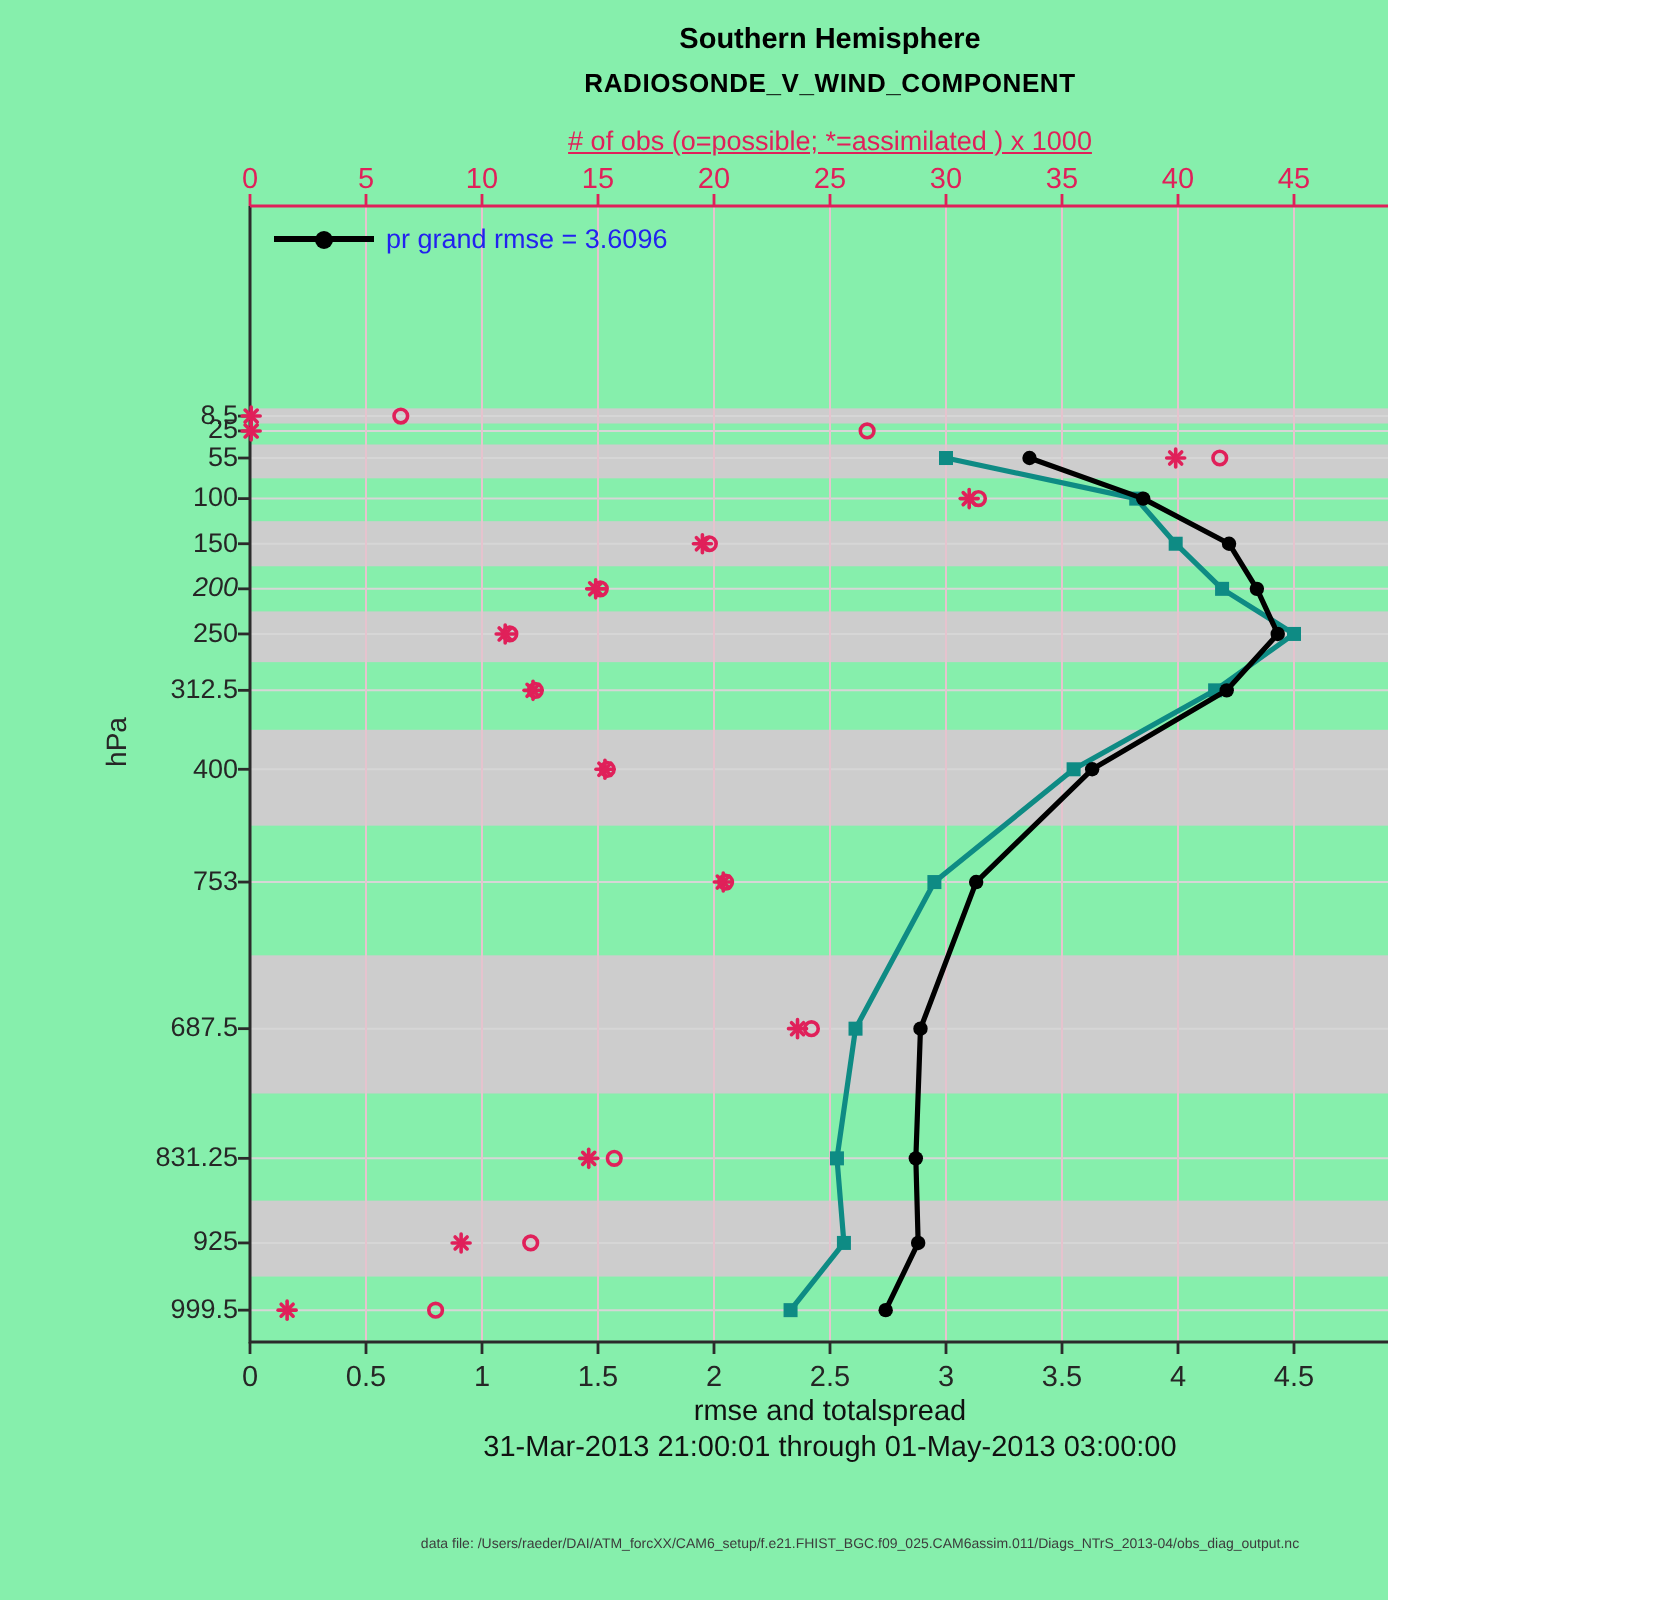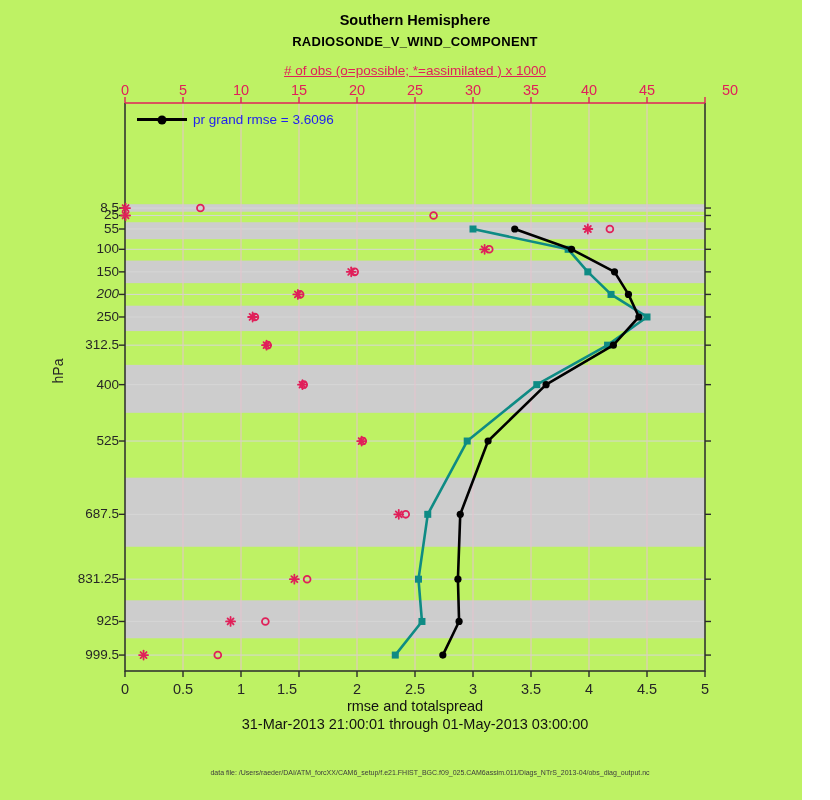--- a/index.html
+++ b/index.html
@@ -1,16 +1,16 @@
 <!DOCTYPE html>
 <html><head>
 <meta charset="utf-8">
 <style>
   html,body{margin:0;padding:0;background:#fff;}
-  #fig{position:relative;width:802px;height:800px;background:#bef264;overflow:hidden;
+  #fig{position:relative;width:694px;height:800px;background:#86efac;overflow:hidden;
        font-family:"Liberation Sans", sans-serif;}
   .abs{position:absolute;}
   .ctr{transform:translateX(-50%);white-space:nowrap;}
   #title1{top:12px;left:415px;font-size:14.5px;font-weight:bold;color:#000;}
   #title2{top:34px;left:415px;font-size:13px;font-weight:bold;color:#000;letter-spacing:.3px;}
   #obslab{top:63px;left:415px;font-size:13.5px;font-weight:500;}
   .xtick-top{top:82px;font-size:14.5px;font-weight:500;}
   .xtick-bottom{top:681px;font-size:14.5px;color:#262626;}
   .ytick{left:0;width:119px;text-align:right;font-size:13.5px;color:#262626;white-space:nowrap;}
   #ylab{left:36px;top:385px;transform:rotate(-90deg) translateX(50%);transform-origin:center;
@@ -262,35 +262,35 @@
     <div class="abs ctr xtick-top" style="left: 357px; color: rgb(224, 32, 90);">20</div>
     <div class="abs ctr xtick-top" style="left: 415px; color: rgb(224, 32, 90);">25</div>
     <div class="abs ctr xtick-top" style="left: 473px; color: rgb(224, 32, 90);">30</div>
     <div class="abs ctr xtick-top" style="left: 531px; color: rgb(224, 32, 90);">35</div>
     <div class="abs ctr xtick-top" style="left: 589px; color: rgb(224, 32, 90);">40</div>
     <div class="abs ctr xtick-top" style="left: 647px; color: rgb(224, 32, 90);">45</div>
     <div class="abs ctr xtick-top" style="left: 730px; color: rgb(224, 32, 90);">50</div>
     <div class="abs ctr xtick-bottom" style="left: 125px;">0</div>
     <div class="abs ctr xtick-bottom" style="left: 183px;">0.5</div>
     <div class="abs ctr xtick-bottom" style="left: 241px;">1</div>
-    <div class="abs ctr xtick-bottom" style="left: 287px;">1.5</div>
+    <div class="abs ctr xtick-bottom" style="left: 299px;">1.5</div>
     <div class="abs ctr xtick-bottom" style="left: 357px;">2</div>
     <div class="abs ctr xtick-bottom" style="left: 415px;">2.5</div>
     <div class="abs ctr xtick-bottom" style="left: 473px;">3</div>
     <div class="abs ctr xtick-bottom" style="left: 531px;">3.5</div>
     <div class="abs ctr xtick-bottom" style="left: 589px;">4</div>
     <div class="abs ctr xtick-bottom" style="left: 647px;">4.5</div>
     <div class="abs ctr xtick-bottom" style="left: 705px;">5</div>
     <div class="abs ytick" style="top: 200.034px;">8.5</div>
     <div class="abs ytick" style="top: 207.477px;">25</div>
     <div class="abs ytick" style="top: 221.01px;">55</div>
     <div class="abs ytick" style="top: 241.31px;">100</div>
     <div class="abs ytick" style="top: 263.865px;">150</div>
     <div class="abs ytick" style="top: 286.42px; font-style: italic;">200</div>
     <div class="abs ytick" style="top: 308.975px;">250</div>
     <div class="abs ytick" style="top: 337.169px;">312.5</div>
     <div class="abs ytick" style="top: 376.64px;">400</div>
-    <div class="abs ytick" style="top: 433.027px;">525</div>
+    <div class="abs ytick" style="top: 433.027px;">753</div>
     <div class="abs ytick" style="top: 506.331px;">687.5</div>
     <div class="abs ytick" style="top: 571.177px;">831.25</div>
     <div class="abs ytick" style="top: 613.467px;">925</div>
     <div class="abs ytick" style="top: 647.074px;">999.5</div>
   </div>
 
 </body></html>

